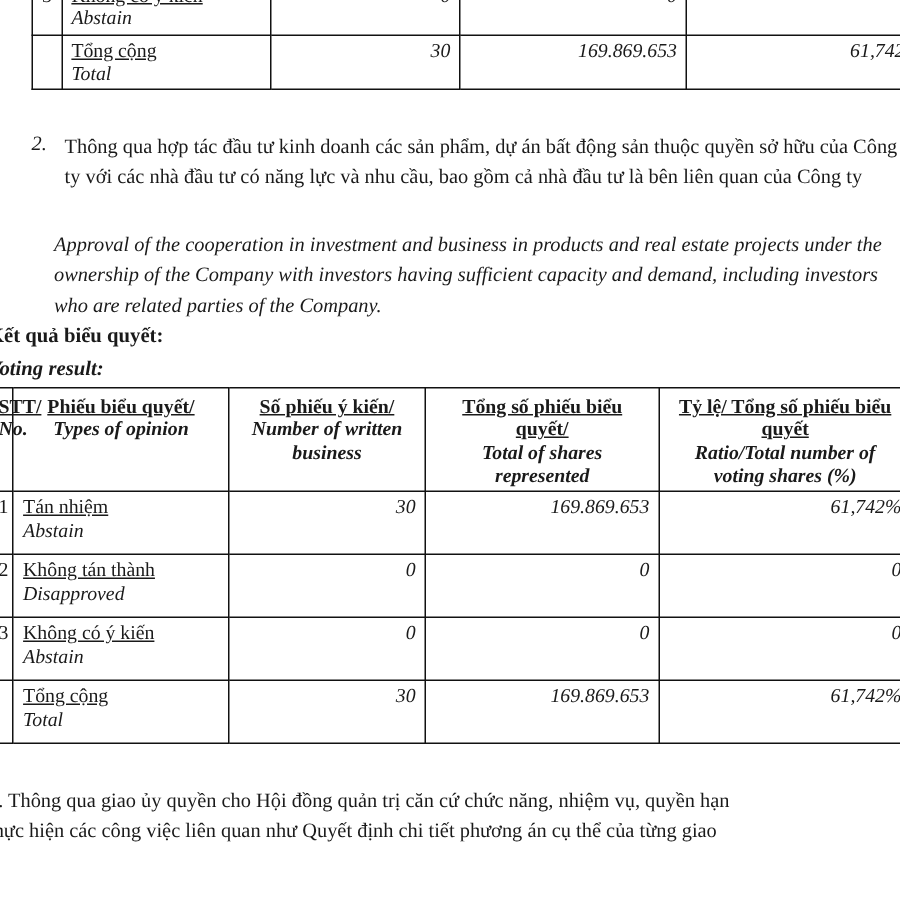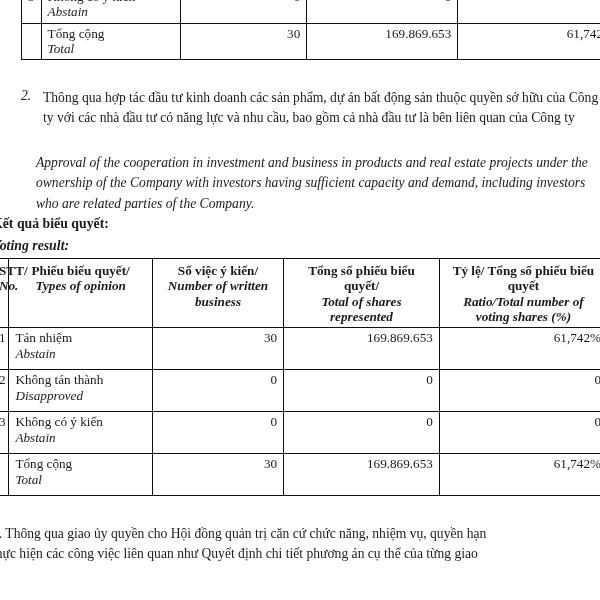--- a/index.html
+++ b/index.html
@@ -29,21 +29,21 @@
     border-collapse: collapse;
     table-layout: fixed;
     font-size: 13.2px;
     line-height: 1.16;
   }
   table.doc-table td {
     border: 1px solid #111;
     padding: 2px 6px 3px 6px;
     vertical-align: top;
   }
-  .num { text-align: right; }
+  .num { text-align: right; font-style: italic; }
   .ctr { text-align: center; }
 
   
   .table-top {
     position: absolute;
     left: 21px;
     top: -14px;
     width: 600px;
   }
   .table-top table.doc-table td { height: 18px; }
@@ -117,21 +117,21 @@
   
   .bottom-para {
     position: absolute;
     left: -8px;
     top: 524px;
     width: 612px;
     font-size: 13.6px;
     line-height: 1.5;
   }
 
-  .row-label-vi { display: block; }
+  .row-label-vi { display: block; text-decoration: underline; }
   .row-label-en { display: block; font-style: italic; }
 </style>
 </head>
 <body>
 
 <div class="page">
 
   <div class="table-top">
     <table class="doc-table">
       <colgroup>
@@ -186,21 +186,21 @@
         <tr>
           <td class="head">
             <span class="row-label-vi">STT/</span>
             <span class="hsub row-label-en">No.</span>
           </td>
           <td class="head">
             <span class="row-label-vi">Phiếu biểu quyết/</span>
             <span class="hsub row-label-en">Types of opinion</span>
           </td>
           <td class="head">
-            <span class="row-label-vi">Số việc ý kiến/</span>
+            <span class="row-label-vi">Số phiếu ý kiến/</span>
             <span class="hsub row-label-en">Number of written business</span>
           </td>
           <td class="head">
             <span class="row-label-vi">Tổng số phiếu biểu quyết/</span>
             <span class="hsub row-label-en">Total of shares represented</span>
           </td>
           <td class="head">
             <span class="row-label-vi">Tỷ lệ/ Tổng số phiếu biểu quyết</span>
             <span class="hsub row-label-en">Ratio/Total number of voting shares (%)</span>
           </td>

